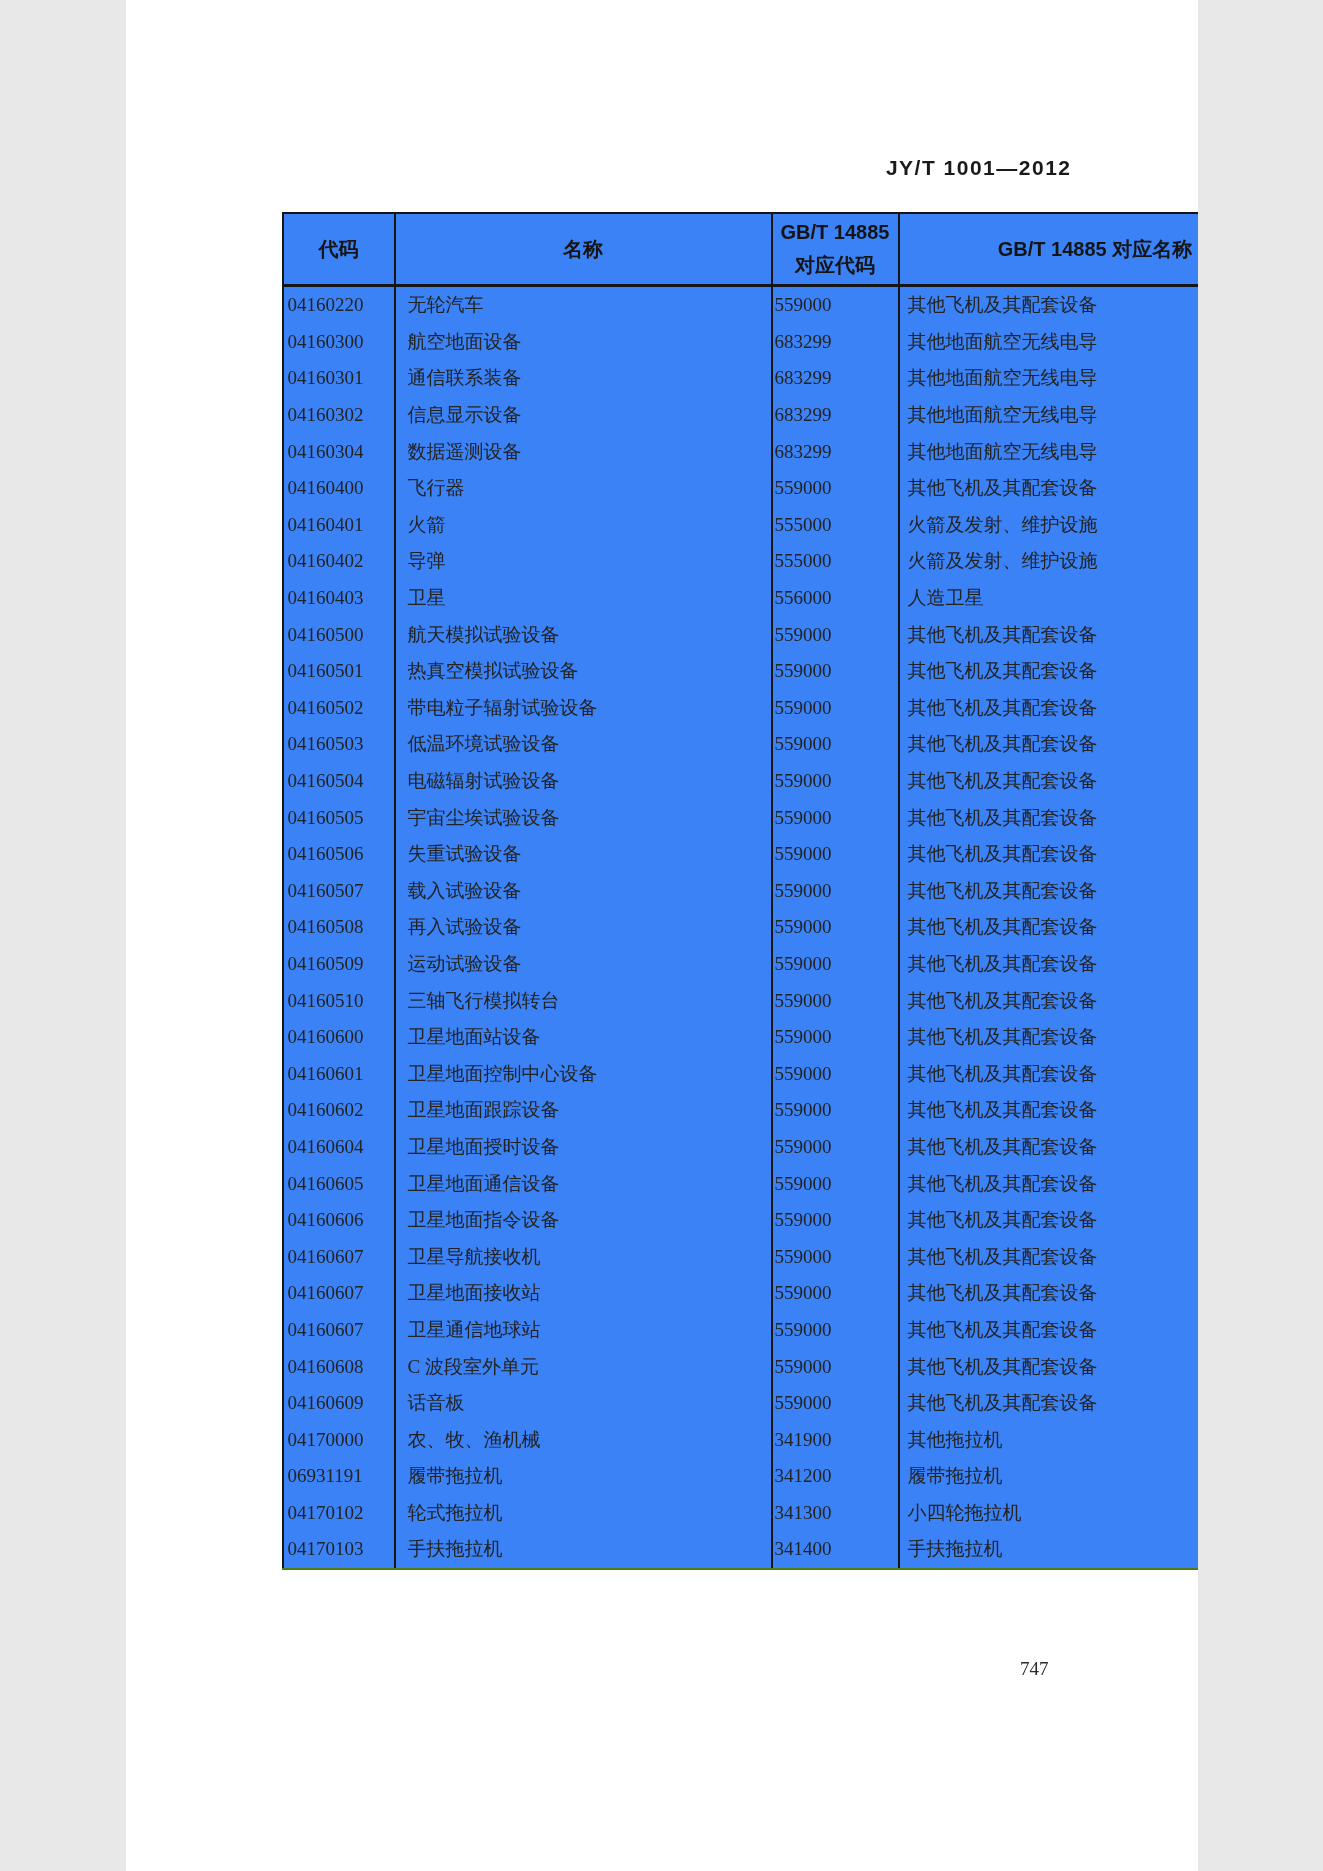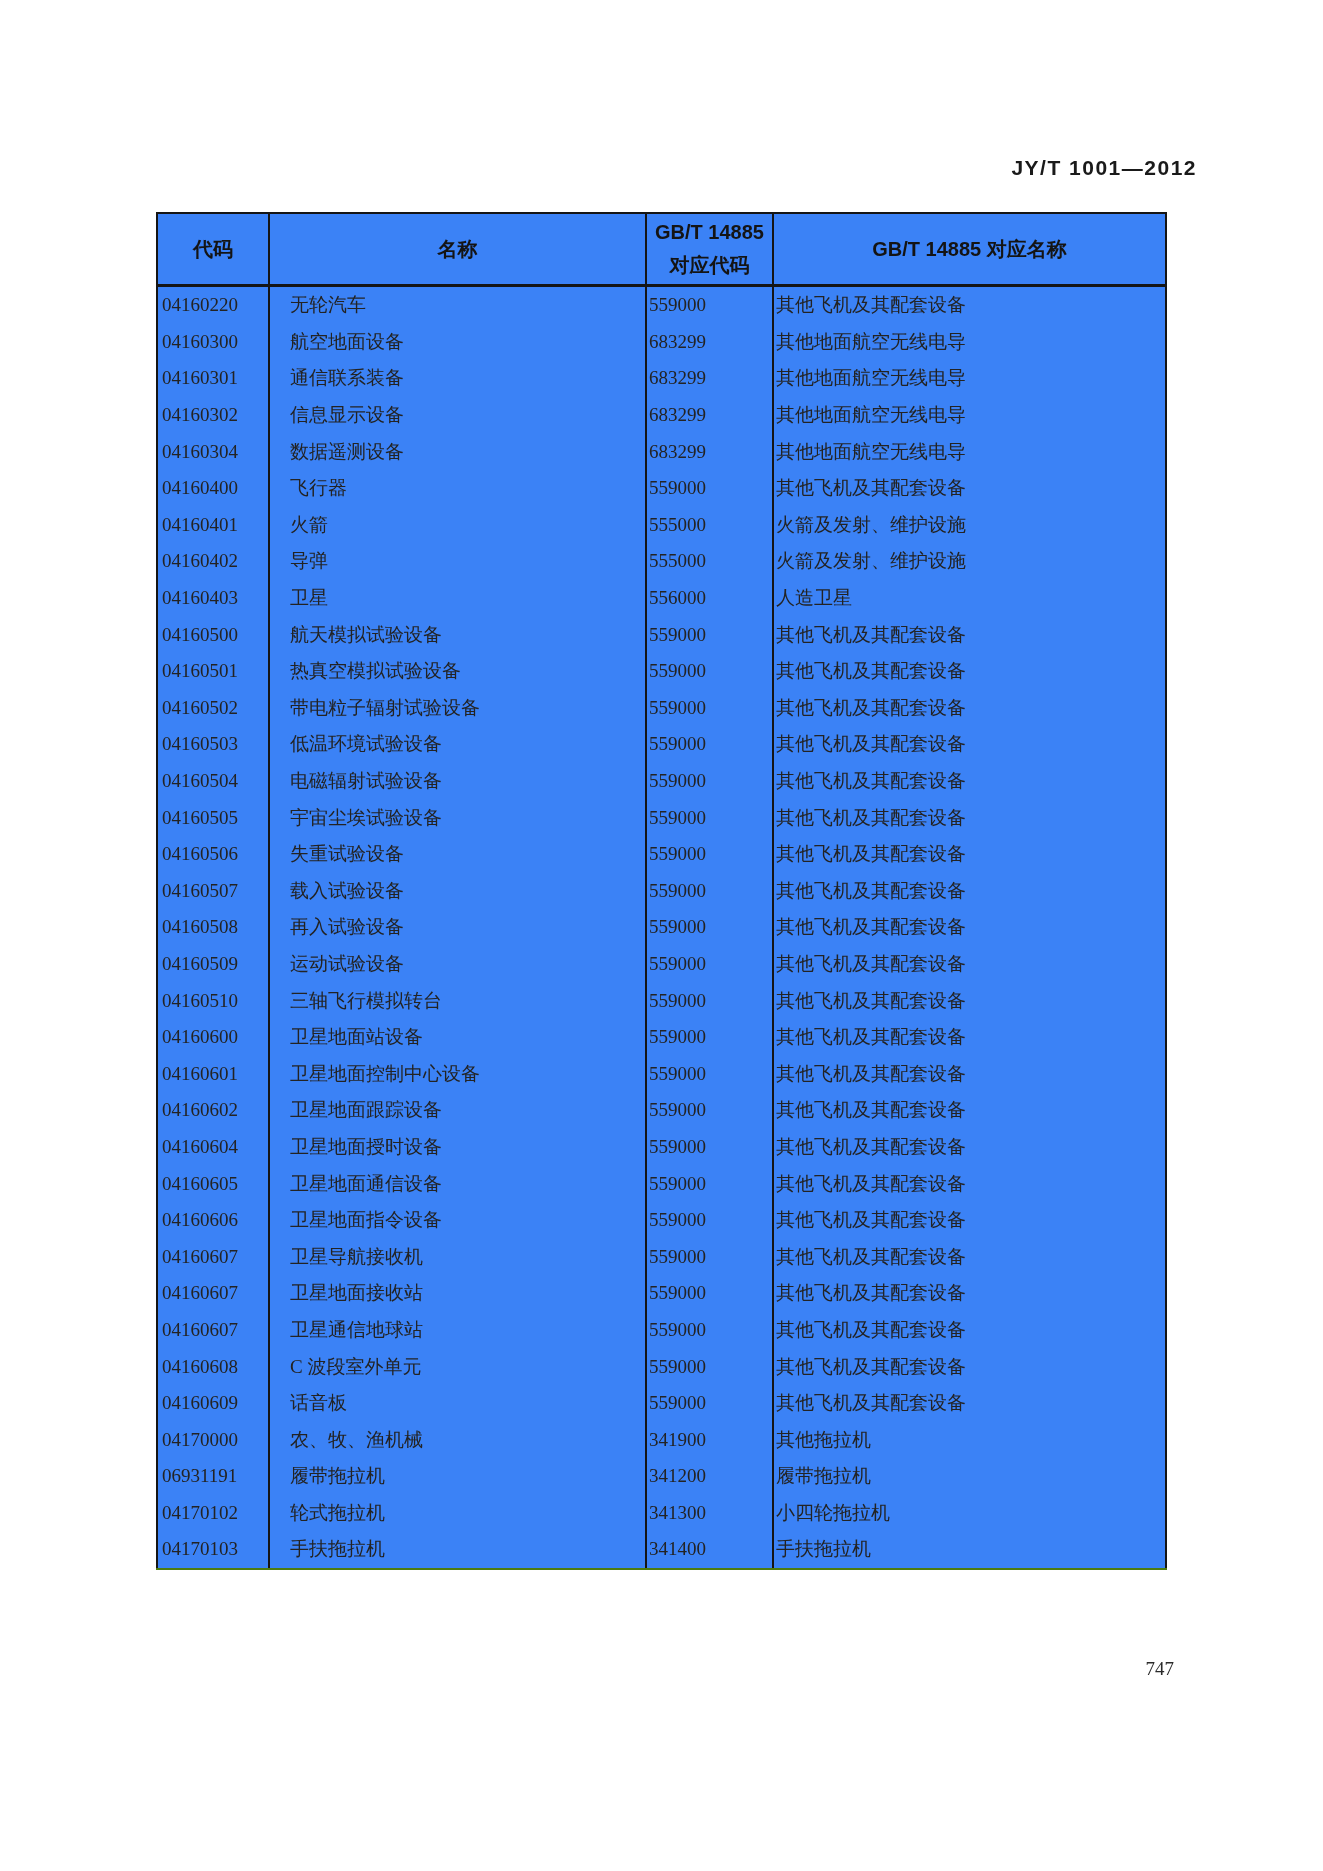--- a/index.html
+++ b/index.html
@@ -2,21 +2,21 @@
 <html><head>
 <meta charset="utf-8">
 <style>
   html, body {
     margin: 0;
     padding: 0;
     background: #e8e8e8;
   }
   .page {
     position: relative;
-    width: 1323px;
+    width: 1072px;
     height: 1871px;
     margin: 0 auto;
     background: #ffffff;
     font-family: "Liberation Serif", "DejaVu Serif", serif;
     color: #1f1f1f;
     overflow: hidden;
   }
   .doc-code {
     position: absolute;
     top: 156px;
@@ -61,23 +61,23 @@
     padding: 0 0 0 4px;
     vertical-align: middle;
     font-size: 19px;
     color: #232323;
     white-space: nowrap;
     overflow: hidden;
   }
   table.mapping-table tbody tr:last-child td {
     border-bottom: 2px solid #4d7c0f;
   }
-  table.mapping-table td.col2 { padding-left: 20px; }
+  table.mapping-table td.col2 { padding-left: 12px; }
   table.mapping-table td.col3 { padding-left: 2px; }
-  table.mapping-table td.col4 { padding-left: 2px; }
+  table.mapping-table td.col4 { padding-left: 8px; }
   .page-number {
     position: absolute;
     top: 1658px;
     right: 149px;
     font-size: 19px;
     color: #2a2a2a;
     font-family: "Liberation Serif", "DejaVu Serif", serif;
   }
 </style>
 </head>

